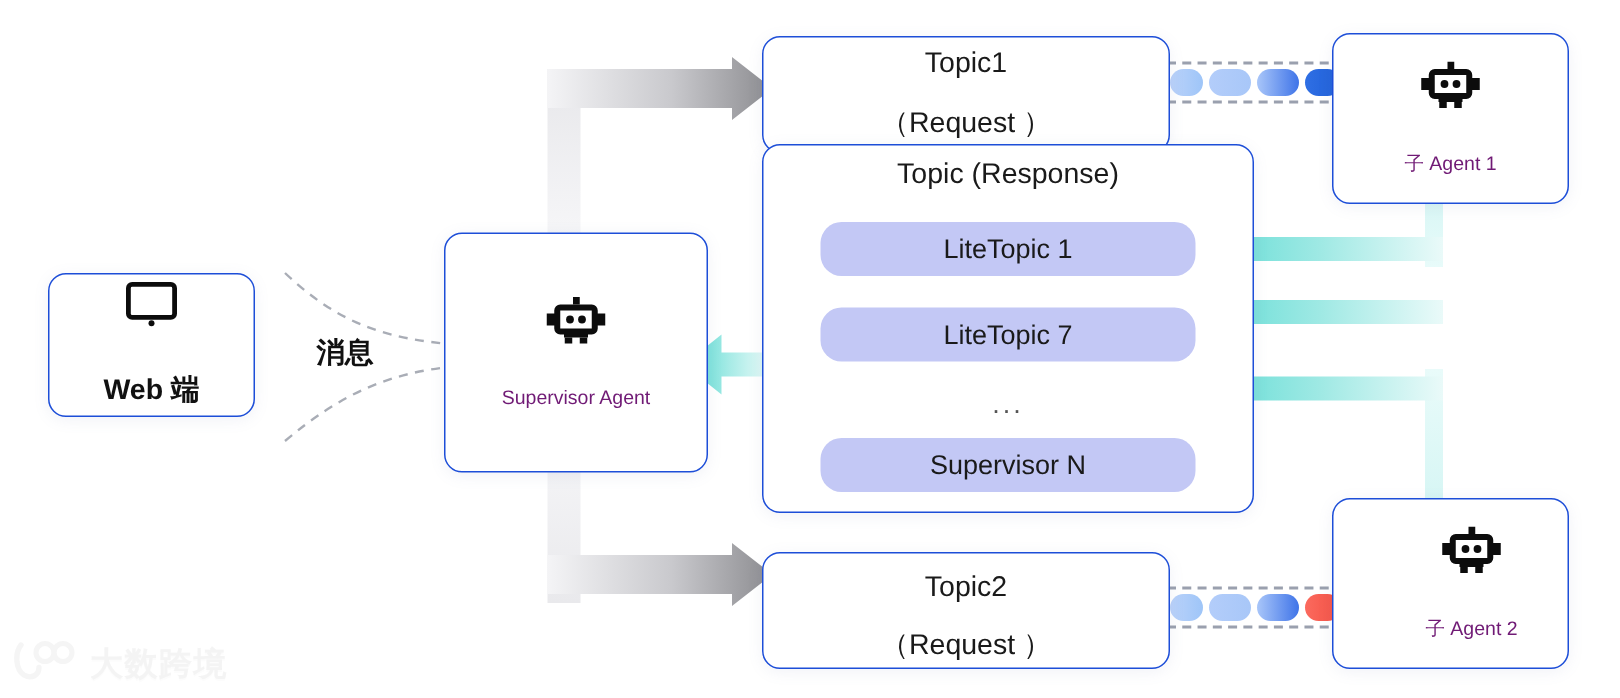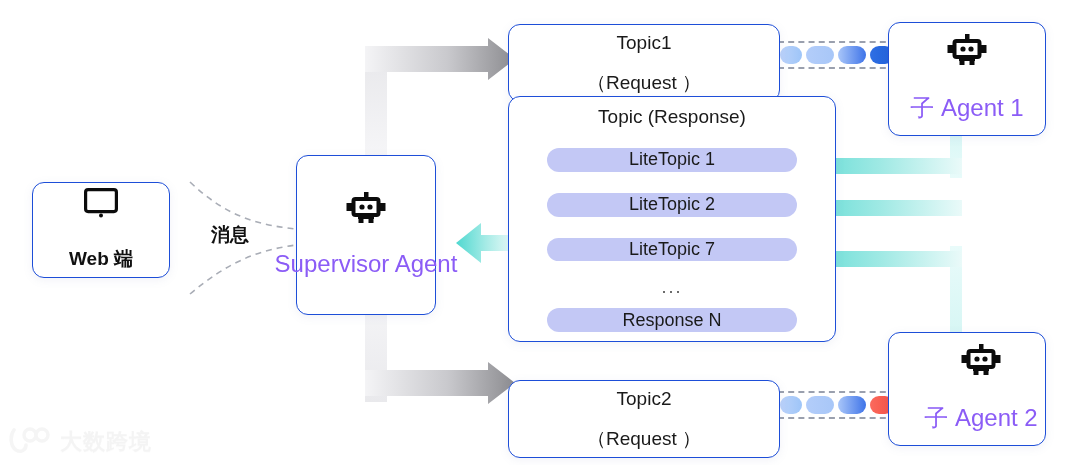--- a/index.html
+++ b/index.html
@@ -53,22 +53,22 @@
     display: block;
     margin-bottom: 12px;
   }
   .node-label {
     color: #111111;
     font-size: 19px;
     font-weight: bold;
     white-space: nowrap;
   }
   .node-label-regular {
-    color: #8b5cf6;
-    font-size: 24px;
+    color: #701a75;
+    font-size: 13px;
     white-space: nowrap;
   }
 
   
   #topic-response-card {
     justify-content: flex-start;
     padding-top: 9px;
   }
   #topic-response-title {
     font-size: 19px;
@@ -265,21 +265,21 @@
   <div class="card" style="left:32px; top:182px; width:138px; height:96px;">
     <span class="icon-monitor">
       <svg width="34" height="30" viewBox="0 0 34 30">
         <rect x="1.6" y="1.6" width="30.8" height="22" rx="2.5" fill="none" stroke="#0c0c0c" stroke-width="3.2"></rect>
         <circle cx="17" cy="27.5" r="2" fill="#0c0c0c"></circle>
       </svg>
     </span>
     <span class="node-label">Web 端</span>
   </div>
 
-  <div class="card" style="left:296px; top:155px; width:140px; height:160px;">
+  <div class="card" style="left:296px; top:155px; width:176px; height:160px;">
     <span class="icon-robot">
       <svg width="40" height="32" viewBox="0 0 40 32">
         <rect x="18" y="0" width="4.5" height="5" fill="#0c0c0c"></rect>
         <rect x="7.5" y="7" width="25" height="16" rx="2" fill="none" stroke="#0c0c0c" stroke-width="4"></rect>
         <rect x="0.5" y="11" width="7" height="8" fill="#0c0c0c"></rect>
         <rect x="32.5" y="11" width="7" height="8" fill="#0c0c0c"></rect>
         <circle cx="16" cy="15" r="2.6" fill="#0c0c0c"></circle>
         <circle cx="24" cy="15" r="2.6" fill="#0c0c0c"></circle>
         <rect x="12" y="23" width="16" height="4" fill="#0c0c0c"></rect>
         <rect x="12.5" y="27" width="5" height="4" fill="#0c0c0c"></rect>
@@ -291,27 +291,26 @@
 
 
   <div class="card" style="left:508px; top:24px; width:272px; height:78px;">
     <span class="card-title">Topic1</span>
     <span class="card-sub">（Request ）</span>
   </div>
 
   <div class="card" id="topic-response-card" style="left:508px; top:96px; width:328px; height:246px;">
     <span id="topic-response-title">Topic (Response)</span>
     <div class="lite-topic">LiteTopic 1</div>
-    <div class="lite-topic">LiteTopic 2</div>
     <div class="lite-topic">LiteTopic 7</div>
     <div class="lite-ellipsis">...</div>
-    <div class="lite-topic">Response N</div>
-  </div>
-
-  <div class="card" style="left:508px; top:380px; width:272px; height:78px;">
+    <div class="lite-topic">Supervisor N</div>
+  </div>
+
+  <div class="card" style="left:508px; top:368px; width:272px; height:78px;justify-content:flex-end;">
     <span class="card-title">Topic2</span>
     <span class="card-sub">（Request ）</span>
   </div>
 
   <div class="card" style="left:888px; top:22px; width:158px; height:114px;">
     <span class="icon-robot">
       <svg width="40" height="32" viewBox="0 0 40 32">
         <rect x="18" y="0" width="4.5" height="5" fill="#0c0c0c"></rect>
         <rect x="7.5" y="7" width="25" height="16" rx="2" fill="none" stroke="#0c0c0c" stroke-width="4"></rect>
         <rect x="0.5" y="11" width="7" height="8" fill="#0c0c0c"></rect>

